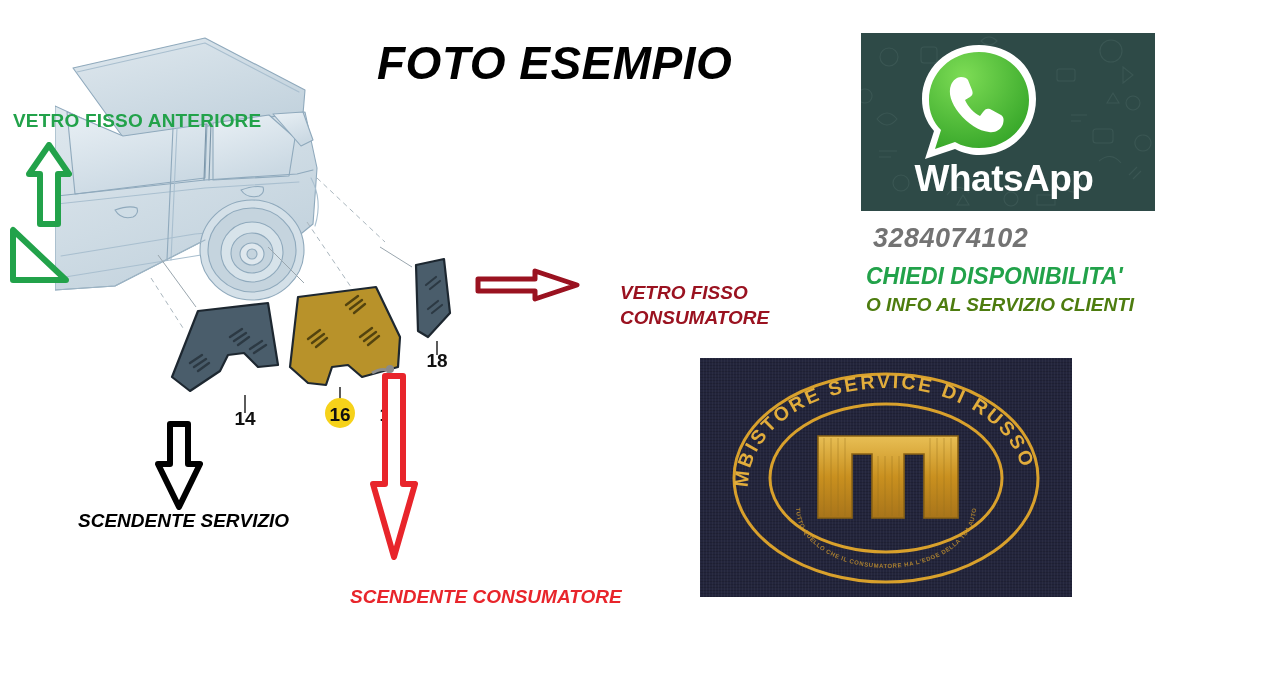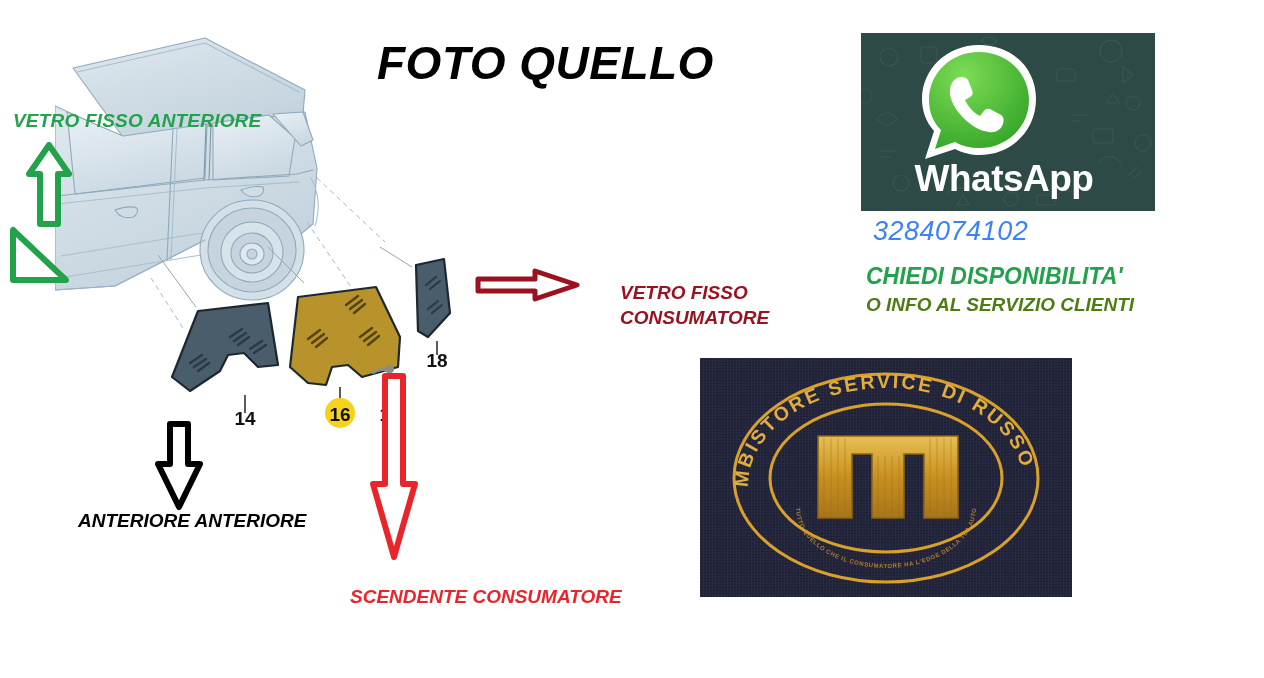--- a/index.html
+++ b/index.html
@@ -13,21 +13,21 @@
 
   
   #car-wrap{left:55px;top:28px;width:350px;height:300px;}
   #car-wrap svg{display:block;}
 
   
   #parts-wrap{left:150px;top:245px;width:330px;height:190px;}
   #parts-wrap svg{display:block;}
 
   
-  #lbl-vetro-ant{left:13px;top:110px;font-size:19px;font-weight:bold;font-style:italic;
+  #lbl-vetro-ant{left:13px;top:110px;font-size:19px;font-weight:bold;
                  color:#22a24a;white-space:nowrap;letter-spacing:0.2px;}
   #green-arrow{left:26px;top:142px;width:46px;height:85px;}
   #green-tri{left:8px;top:225px;width:62px;height:60px;}
 
   
   #black-arrow{left:155px;top:420px;width:48px;height:90px;}
   #lbl-scend-ant{left:78px;top:510px;font-size:19px;font-weight:bold;font-style:italic;
                  color:#000;white-space:nowrap;}
 
   
@@ -41,39 +41,39 @@
                   color:#9a1220;line-height:25px;white-space:nowrap;}
 
   
   #wa-box{left:861px;top:33px;width:294px;height:178px;background:#2e4a47;overflow:hidden;}
   #wa-doodle{position:absolute;inset:0;opacity:.28;}
   #wa-logo{position:absolute;left:52px;top:8px;width:130px;height:125px;}
   #wa-word{position:absolute;left:0;right:8px;top:125px;text-align:center;
            font-size:37px;font-weight:bold;color:#ffffff;letter-spacing:-0.5px;}
 
   
-  #wa-phone{left:873px;top:216px;font-size:27px;font-weight:normal;font-style:italic;
-            color:#3b82f6;white-space:nowrap;letter-spacing:0.5px;}
+  #wa-phone{left:873px;top:223px;font-size:27px;font-weight:bold;font-style:italic;
+            color:#737373;white-space:nowrap;letter-spacing:0.5px;}
   #wa-l1{left:866px;top:263px;font-size:23px;font-weight:bold;font-style:italic;
          color:#22a24a;white-space:nowrap;}
   #wa-l2{left:866px;top:294px;font-size:19px;font-weight:bold;font-style:italic;
          color:#4d7c0f;white-space:nowrap;}
 
   
   #stamp-box{left:700px;top:358px;width:372px;height:239px;background:#23253c;overflow:hidden;}
   #stamp-tex{position:absolute;inset:0;
              background:
                repeating-linear-gradient(90deg,rgba(255,255,255,.035) 0 1px,transparent 1px 3px),
                repeating-linear-gradient(0deg,rgba(0,0,0,.15) 0 1px,transparent 1px 3px);}
   #stamp-svg{position:absolute;inset:0;}
 </style>
 </head>
 <body>
 
-<div class="abs" id="title">FOTO QUELLO</div>
+<div class="abs" id="title">FOTO ESEMPIO</div>
 
 <div class="abs" id="car-wrap">
   <svg width="350" height="300" viewBox="0 0 350 300" fill="none">
     <defs>
       <linearGradient id="bodyg" x1="0" y1="0" x2="0.6" y2="1">
         <stop offset="0" stop-color="#dfe8ee"></stop>
         <stop offset="1" stop-color="#c2d2dd"></stop>
       </linearGradient>
       <linearGradient id="glassg" x1="0" y1="0" x2="0.4" y2="1">
         <stop offset="0" stop-color="#e9f0f5"></stop>
@@ -192,21 +192,21 @@
   <svg width="62" height="60" viewBox="0 0 62 60">
     <path d="M5 5 L5 55 L58 55 Z" fill="#ffffff" stroke="#22a24a" stroke-width="6" stroke-linejoin="round"></path>
   </svg>
 </div>
 
 <div class="abs" id="black-arrow">
   <svg width="48" height="90" viewBox="0 0 48 90">
     <path d="M24 87 L45 44 L33 44 L33 4 L15 4 L15 44 L3 44 Z" fill="#ffffff" stroke="#000000" stroke-width="6" stroke-linejoin="round"></path>
   </svg>
 </div>
-<div class="abs" id="lbl-scend-ant">ANTERIORE ANTERIORE</div>
+<div class="abs" id="lbl-scend-ant">SCENDENTE SERVIZIO</div>
 
 <div class="abs" id="red-arrow">
   <svg width="48" height="188" viewBox="0 0 48 188">
     <path d="M24 185 L45 112 L33 112 L33 4 L15 4 L15 112 L3 112 Z" fill="#ffffff" stroke="#e8252b" stroke-width="6" stroke-linejoin="round"></path>
   </svg>
 </div>
 <div class="abs" id="lbl-scend-post">SCENDENTE CONSUMATORE</div>
 
 <div class="abs" id="dred-arrow">
   <svg width="105" height="34" viewBox="0 0 105 34">

